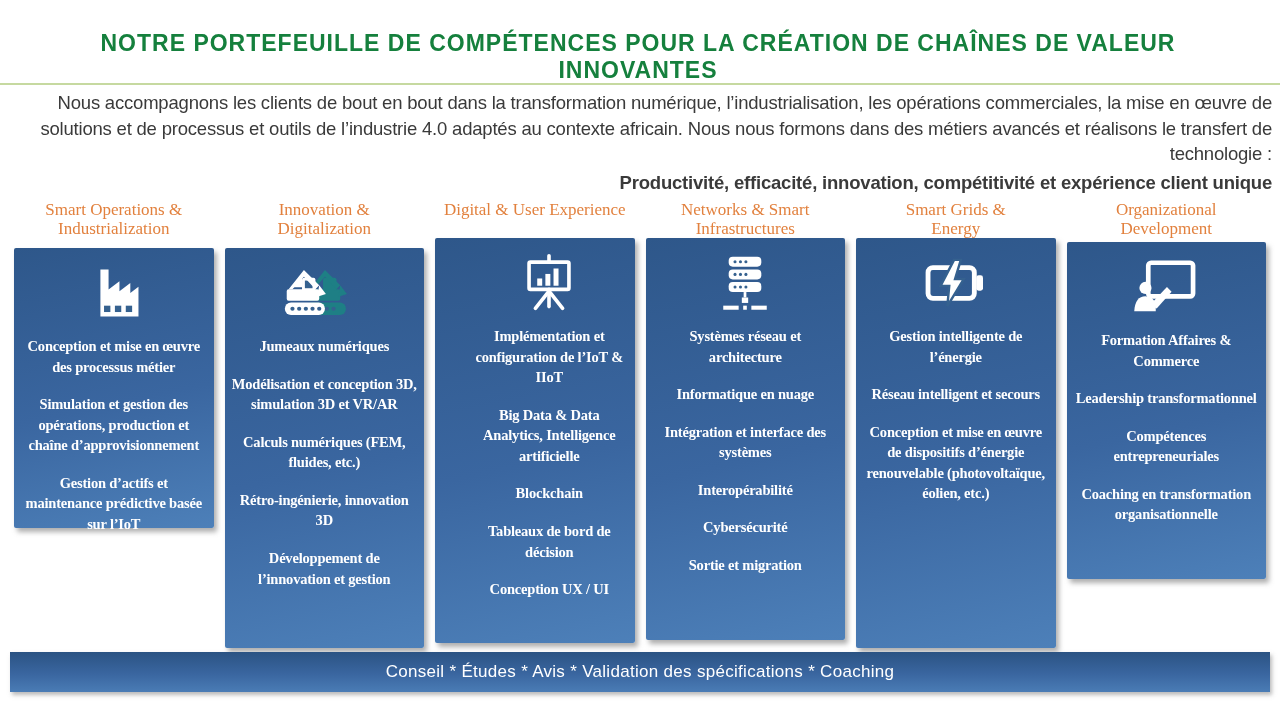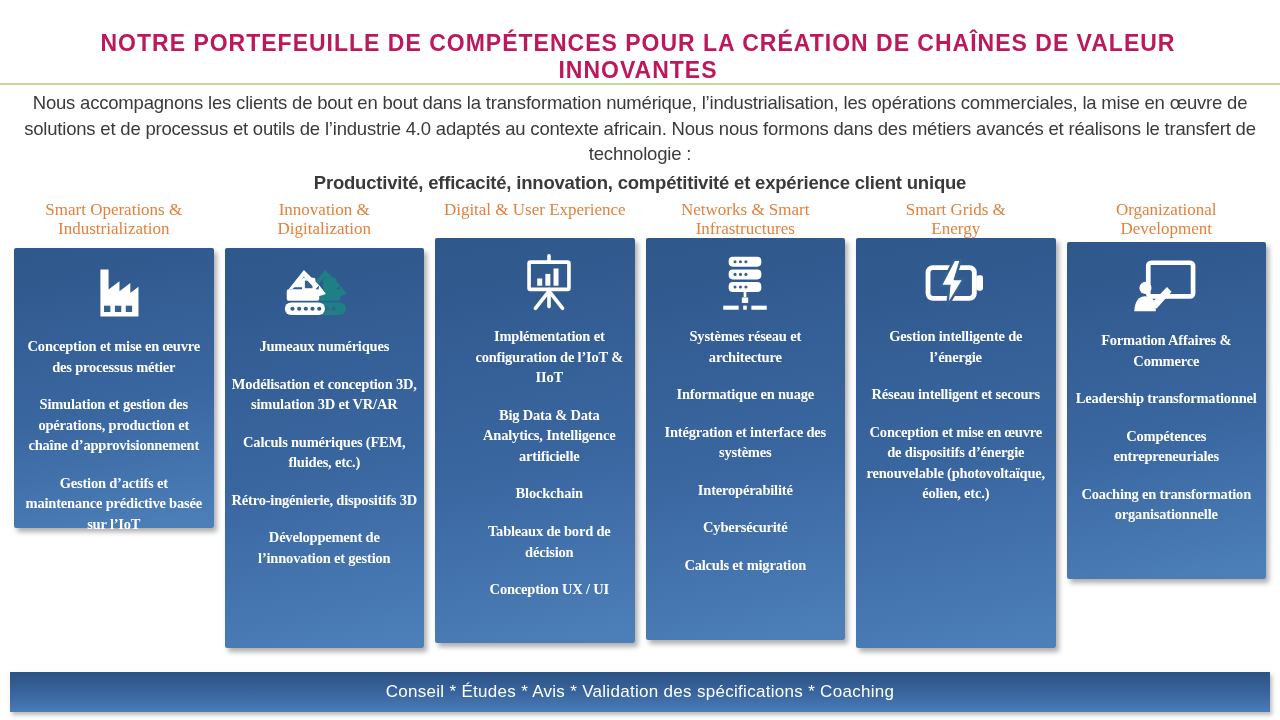--- a/index.html
+++ b/index.html
@@ -1,23 +1,23 @@
 <!DOCTYPE html>
 <html><head>
 <meta charset="utf-8">
 <style>
   * { margin:0; padding:0; box-sizing:border-box; }
   html,body { width:1280px; height:720px; background:#fff; font-family:"Liberation Sans", sans-serif; overflow:hidden; }
   .slide { position:relative; width:1280px; height:720px; background:#fff; }
 
   .title { position:absolute; top:30px; left:20px; right:24px; text-align:center;
-           color:#be185d; font-weight:bold; font-size:23px; letter-spacing:1px; }
+           color:#15803d; font-weight:bold; font-size:23px; letter-spacing:1px; }
   .divider { position:absolute; top:83px; left:0; right:0; border-top:2px solid #C6D9A0; }
 
-  .intro { position:absolute; top:90px; left:8px; right:8px; text-align:center;
+  .intro { position:absolute; top:90px; left:8px; right:8px; text-align:right;
            color:#3A3A3A; font-size:18.5px; line-height:1.38; letter-spacing:-0.2px; }
   .intro .highlight { margin-top:3px;font-weight:bold; }
 
   .columns { position:absolute; top:200px; left:14px; right:14px; display:flex; gap:11px; }
   .column { flex:1; display:flex; flex-direction:column; min-width:0;font-family:Liberation Serif, serif; }
 
   .col-header { height:38px; color:#E2813E; font-size:17px; line-height:1.13; text-align:center;
                 max-width:182px; margin:0 auto; }
   .column:nth-child(5) .col-header { max-width:125px; }
 
@@ -29,21 +29,21 @@
   .column:nth-child(3) .box { margin-top:0;    height:405px;padding-left:36px; }
   .column:nth-child(4) .box { margin-top:0;    height:402px; }
   .column:nth-child(5) .box { margin-top:0;    height:410px; }
   .column:nth-child(6) .box { margin-top:4px;  height:337px; }
 
   .icon-wrap { height:62px; margin:6px 0 12px; display:flex; align-items:center; justify-content:center; }
 
   .item { font-weight:bold; font-size:14.5px; line-height:1.42; letter-spacing:-0.2px; margin-bottom:17px; }
   .item:last-child { margin-bottom:0; }
 
-  .footer { position:absolute; top:672px; left:10px; right:10px; height:40px;
+  .footer { position:absolute; top:652px; left:10px; right:10px; height:40px;
             background:linear-gradient(180deg,#2B5383 0%,#3A66A0 55%,#4A7CB5 100%);
             box-shadow:2px 3px 4px rgba(120,120,120,.5);
             color:#fff; font-size:17px; letter-spacing:.3px;
             display:flex; align-items:center; justify-content:center; }
 </style>
 </head>
 <body>
 
 <div class="slide">
 
@@ -103,21 +103,21 @@
               <rect x="25" y="17" width="8" height="8" fill="#35618F"></rect>
               <path d="M8 26 L24 6 L40 22 L36 26 L24 13 L12 26 Z"></path>
               <path d="M10 24 L22 11 L22 24 Z"></path>
               <path d="M40 22 l7 9 l-9 3 z"></path>
             </g>
           </svg>
         </div>
         <div class="item">Jumeaux numériques</div>
         <div class="item">Modélisation et conception 3D, simulation 3D et VR/AR</div>
         <div class="item">Calculs numériques (FEM, fluides, etc.)</div>
-        <div class="item">Rétro-ingénierie, dispositifs 3D</div>
+        <div class="item">Rétro-ingénierie, innovation 3D</div>
         <div class="item">Développement de l’innovation et gestion</div>
       </div>
     </div>
 
     <div class="column">
       <div class="col-header">Digital &amp; User Experience</div>
       <div class="box">
         <div class="icon-wrap">
           <svg width="58" height="58" viewBox="0 0 64 64">
             <g stroke="#fff" stroke-width="4" fill="none" stroke-linecap="round">
@@ -166,21 +166,21 @@
                 <circle cx="27" cy="36.5" r="1.7"></circle>
                 <circle cx="33" cy="36.5" r="1.7"></circle>
             </g>
           </svg>
         </div>
         <div class="item">Systèmes réseau et architecture</div>
         <div class="item">Informatique en nuage</div>
         <div class="item">Intégration et interface des systèmes</div>
         <div class="item">Interopérabilité</div>
         <div class="item">Cybersécurité</div>
-        <div class="item">Calculs et migration</div>
+        <div class="item">Sortie et migration</div>
       </div>
     </div>
 
     <div class="column">
       <div class="col-header">Smart Grids &amp; Energy</div>
       <div class="box">
         <div class="icon-wrap">
           <svg width="64" height="54" viewBox="0 0 66 56">
             <rect x="4" y="12" width="48" height="32" rx="5" fill="none" stroke="#fff" stroke-width="5"></rect>
             <rect x="54" y="20" width="7" height="16" rx="2.5" fill="#fff"></rect>

